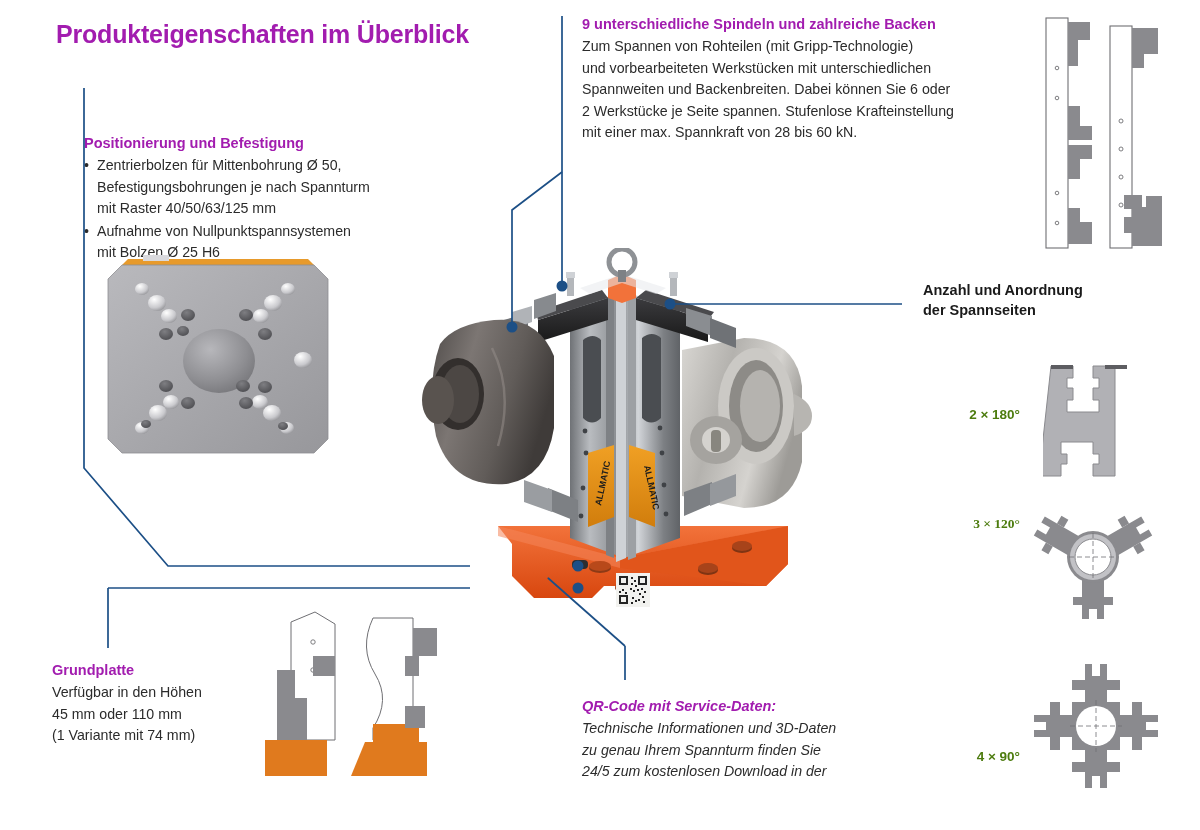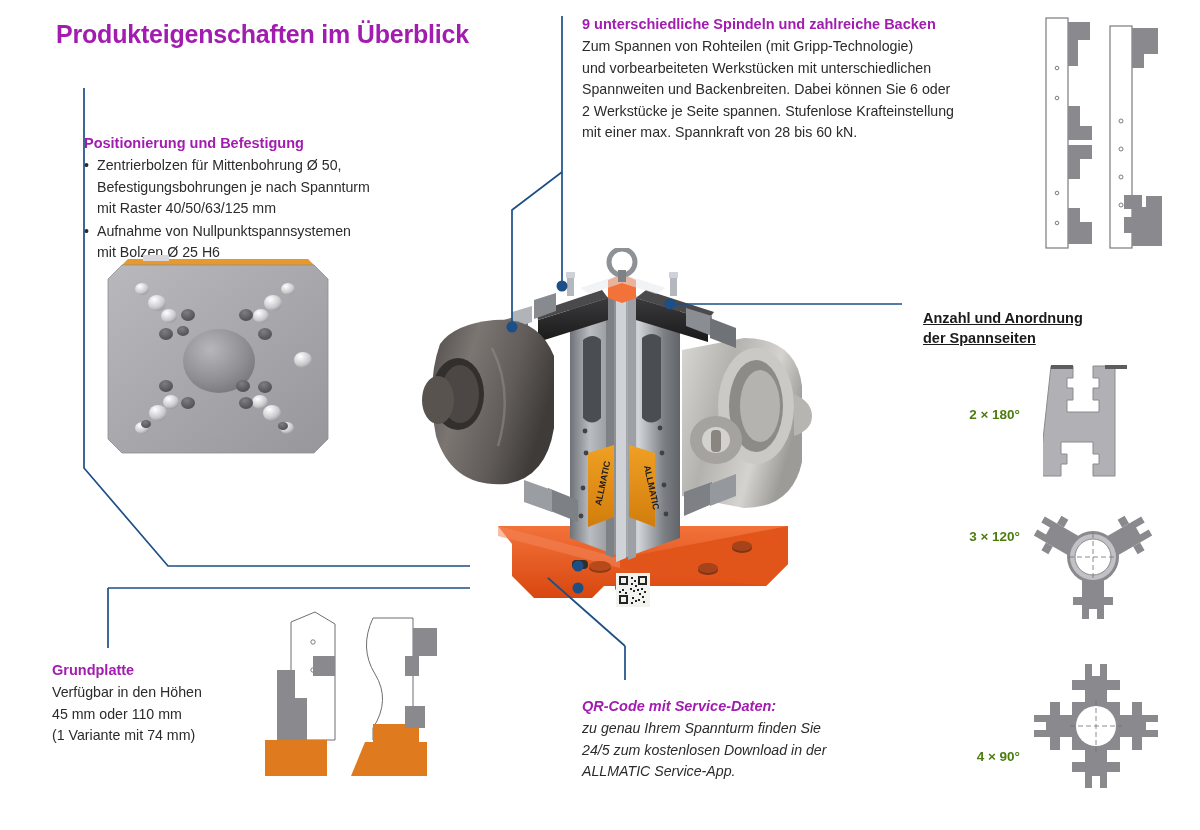--- a/index.html
+++ b/index.html
@@ -98,33 +98,33 @@
     <div class="blk-body">
       <span class="ln">Verfügbar in den Höhen</span>
       <span class="ln">45 mm oder 110 mm</span>
       <span class="ln">(1 Variante mit 74 mm)</span>
     </div>
   </div>
 
   <div class="abs" style="left:582px; top:696px; width:400px;font-style:italic;">
     <div class="blk-head">QR-Code mit Service-Daten:</div>
     <div class="blk-body">
+      <span class="ln">Technische Informationen und 3D-Daten</span>
       <span class="ln">zu genau Ihrem Spannturm finden Sie</span>
       <span class="ln">24/5 zum kostenlosen Download in der</span>
-      <span class="ln">ALLMATIC Service-App.</span>
     </div>
   </div>
 
-  <div class="abs" style="left:923px; top:308px; width:250px;text-decoration:underline;">
+  <div class="abs" style="left:923px; top:280px; width:250px;">
     <div class="side-head">Anzahl und Anordnung</div>
     <div class="side-head">der Spannseiten</div>
   </div>
 
   <div class="abs shape-label" style="left:900px; top:407px;">2 × 180°</div>
-  <div class="abs shape-label" style="left:900px; top:529px;">3 × 120°</div>
+  <div class="abs shape-label" style="left:900px; top:516px;font-family:Liberation Serif, serif;">3 × 120°</div>
   <div class="abs shape-label" style="left:900px; top:749px;">4 × 90°</div>
 
   <div class="abs rail-wrap">
     <svg width="155" height="245" viewBox="0 0 155 245">
 
       <g>
         <rect x="6" y="10" width="22" height="230" fill="#ffffff" stroke="#6f6f73" stroke-width="1.1"></rect>
         <path d="M28 14 h22 v18 h-12 v14 h-10 z" fill="#8a8a8e"></path>
         <path d="M28 46 h10 v12 h-10 z" fill="#8a8a8e"></path>
         <path d="M28 98 h12 v20 h12 v14 h-24 z" fill="#8a8a8e"></path>

